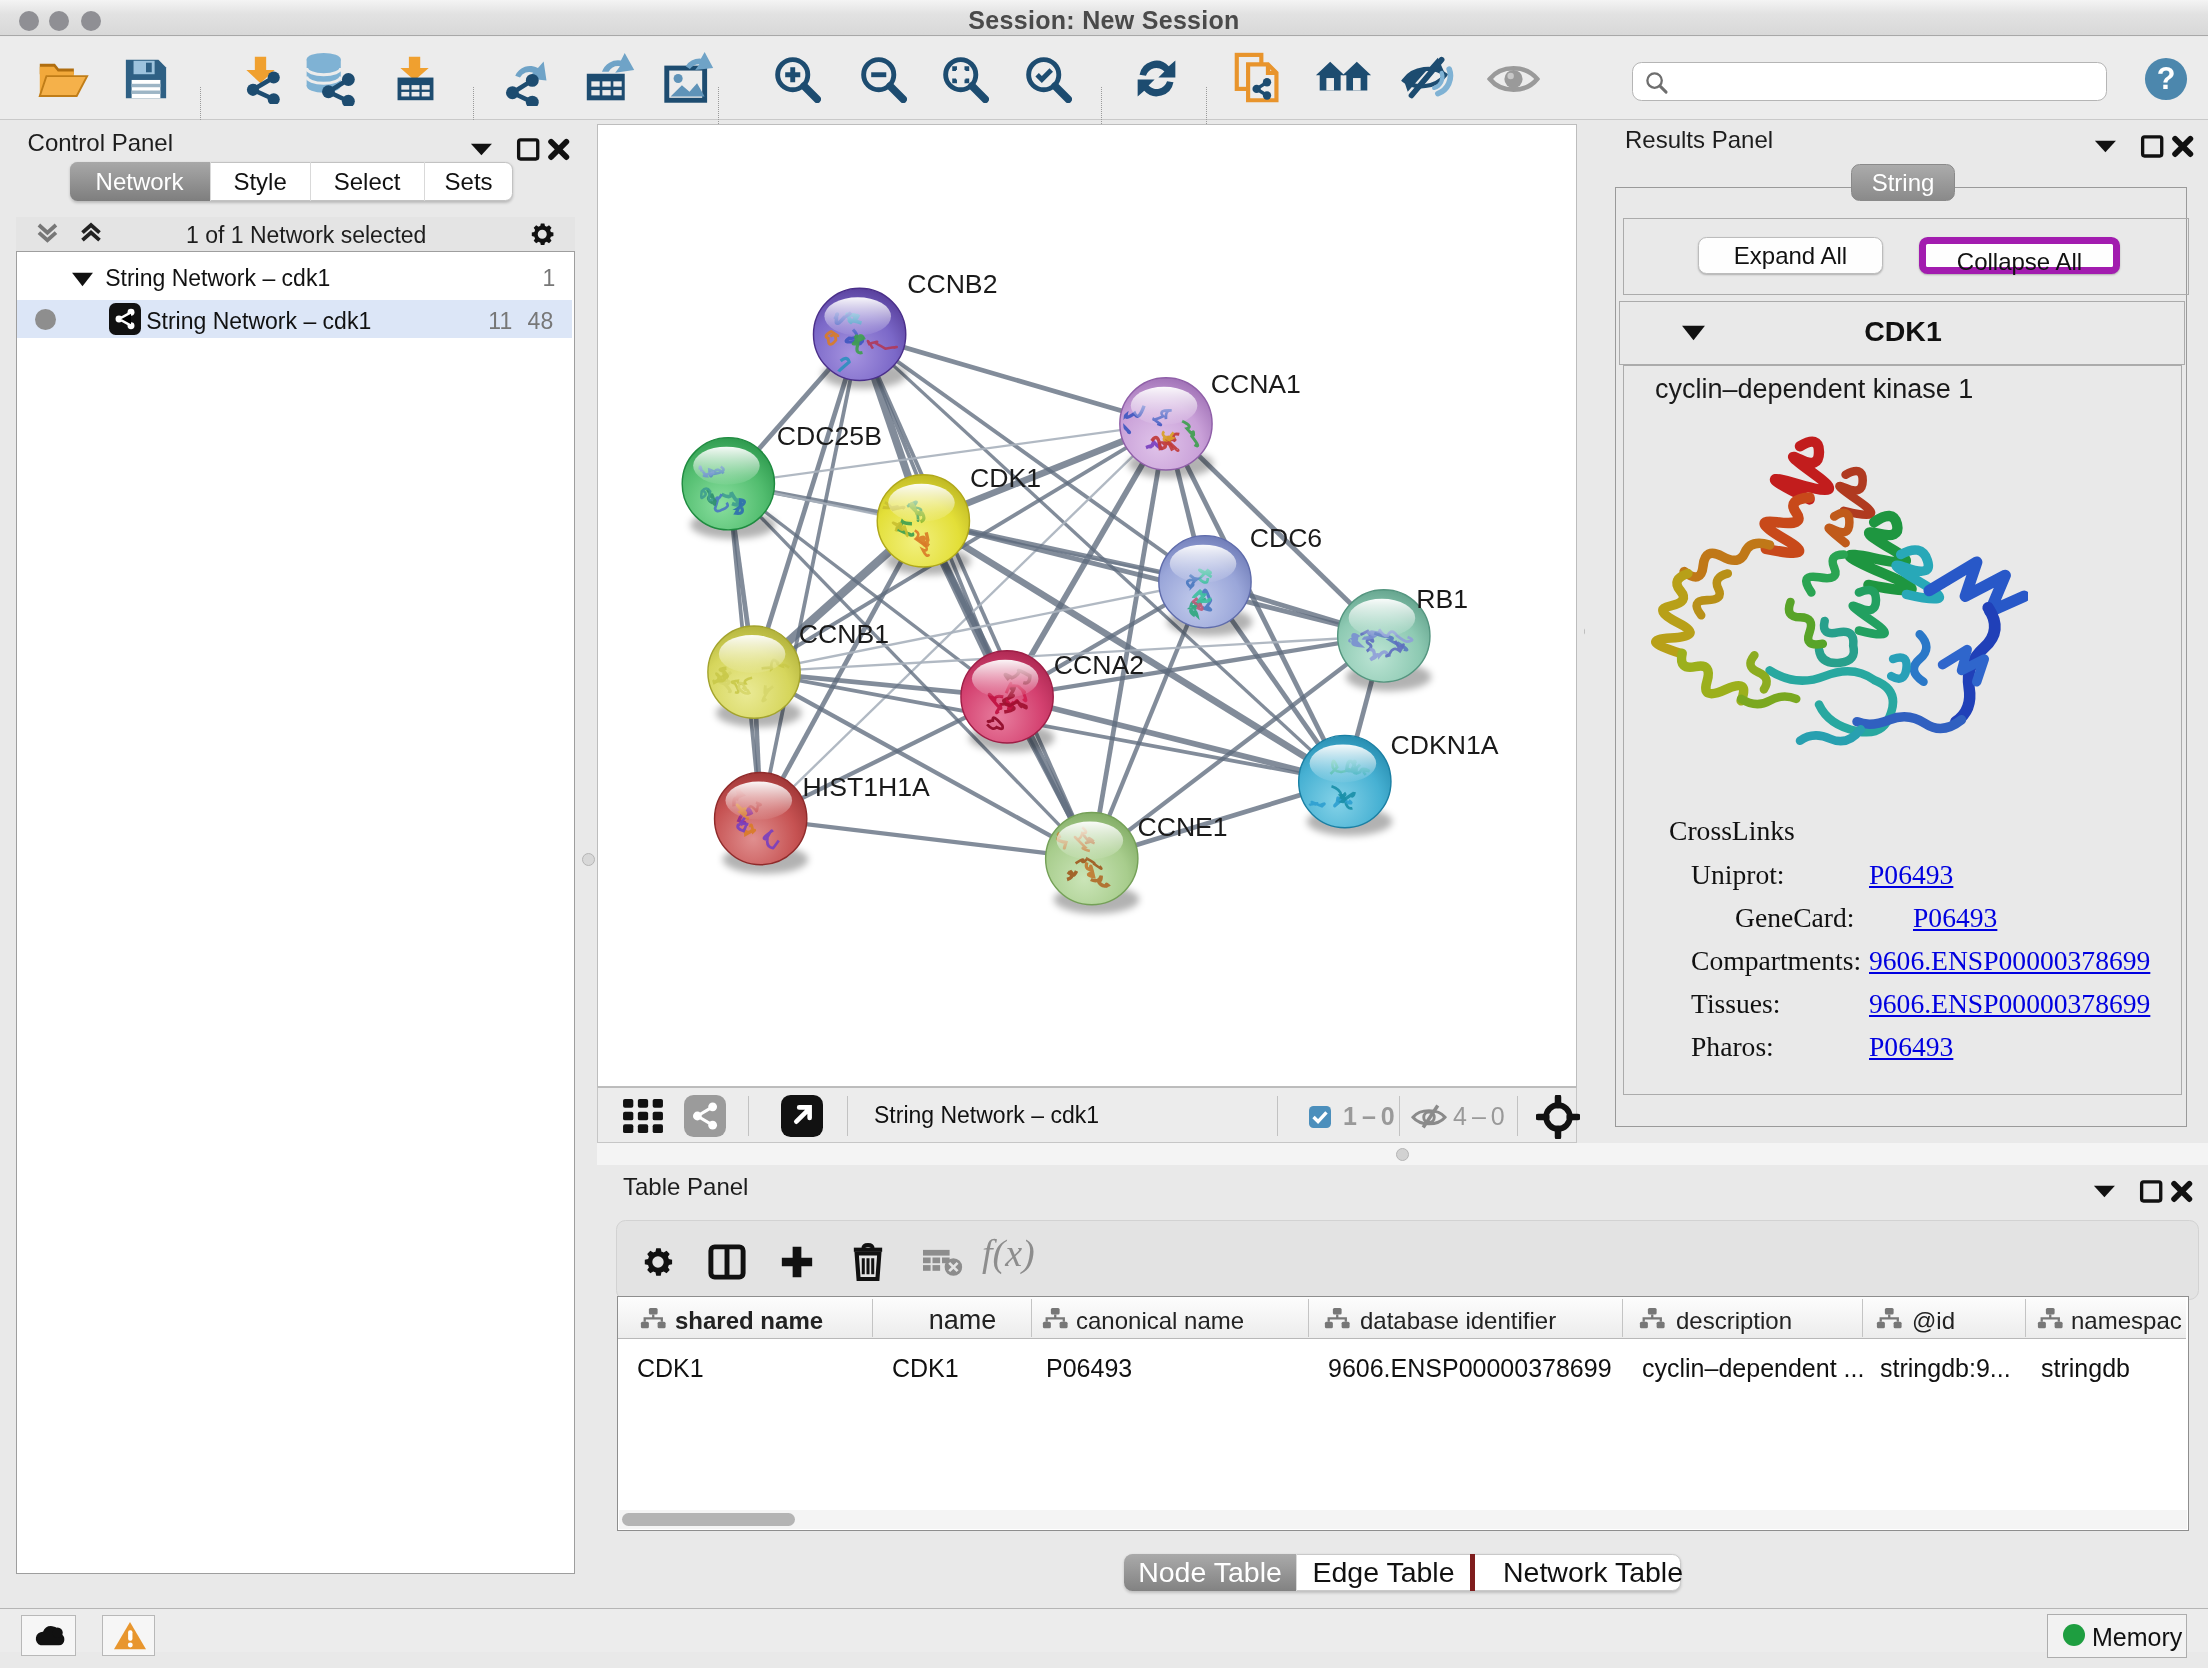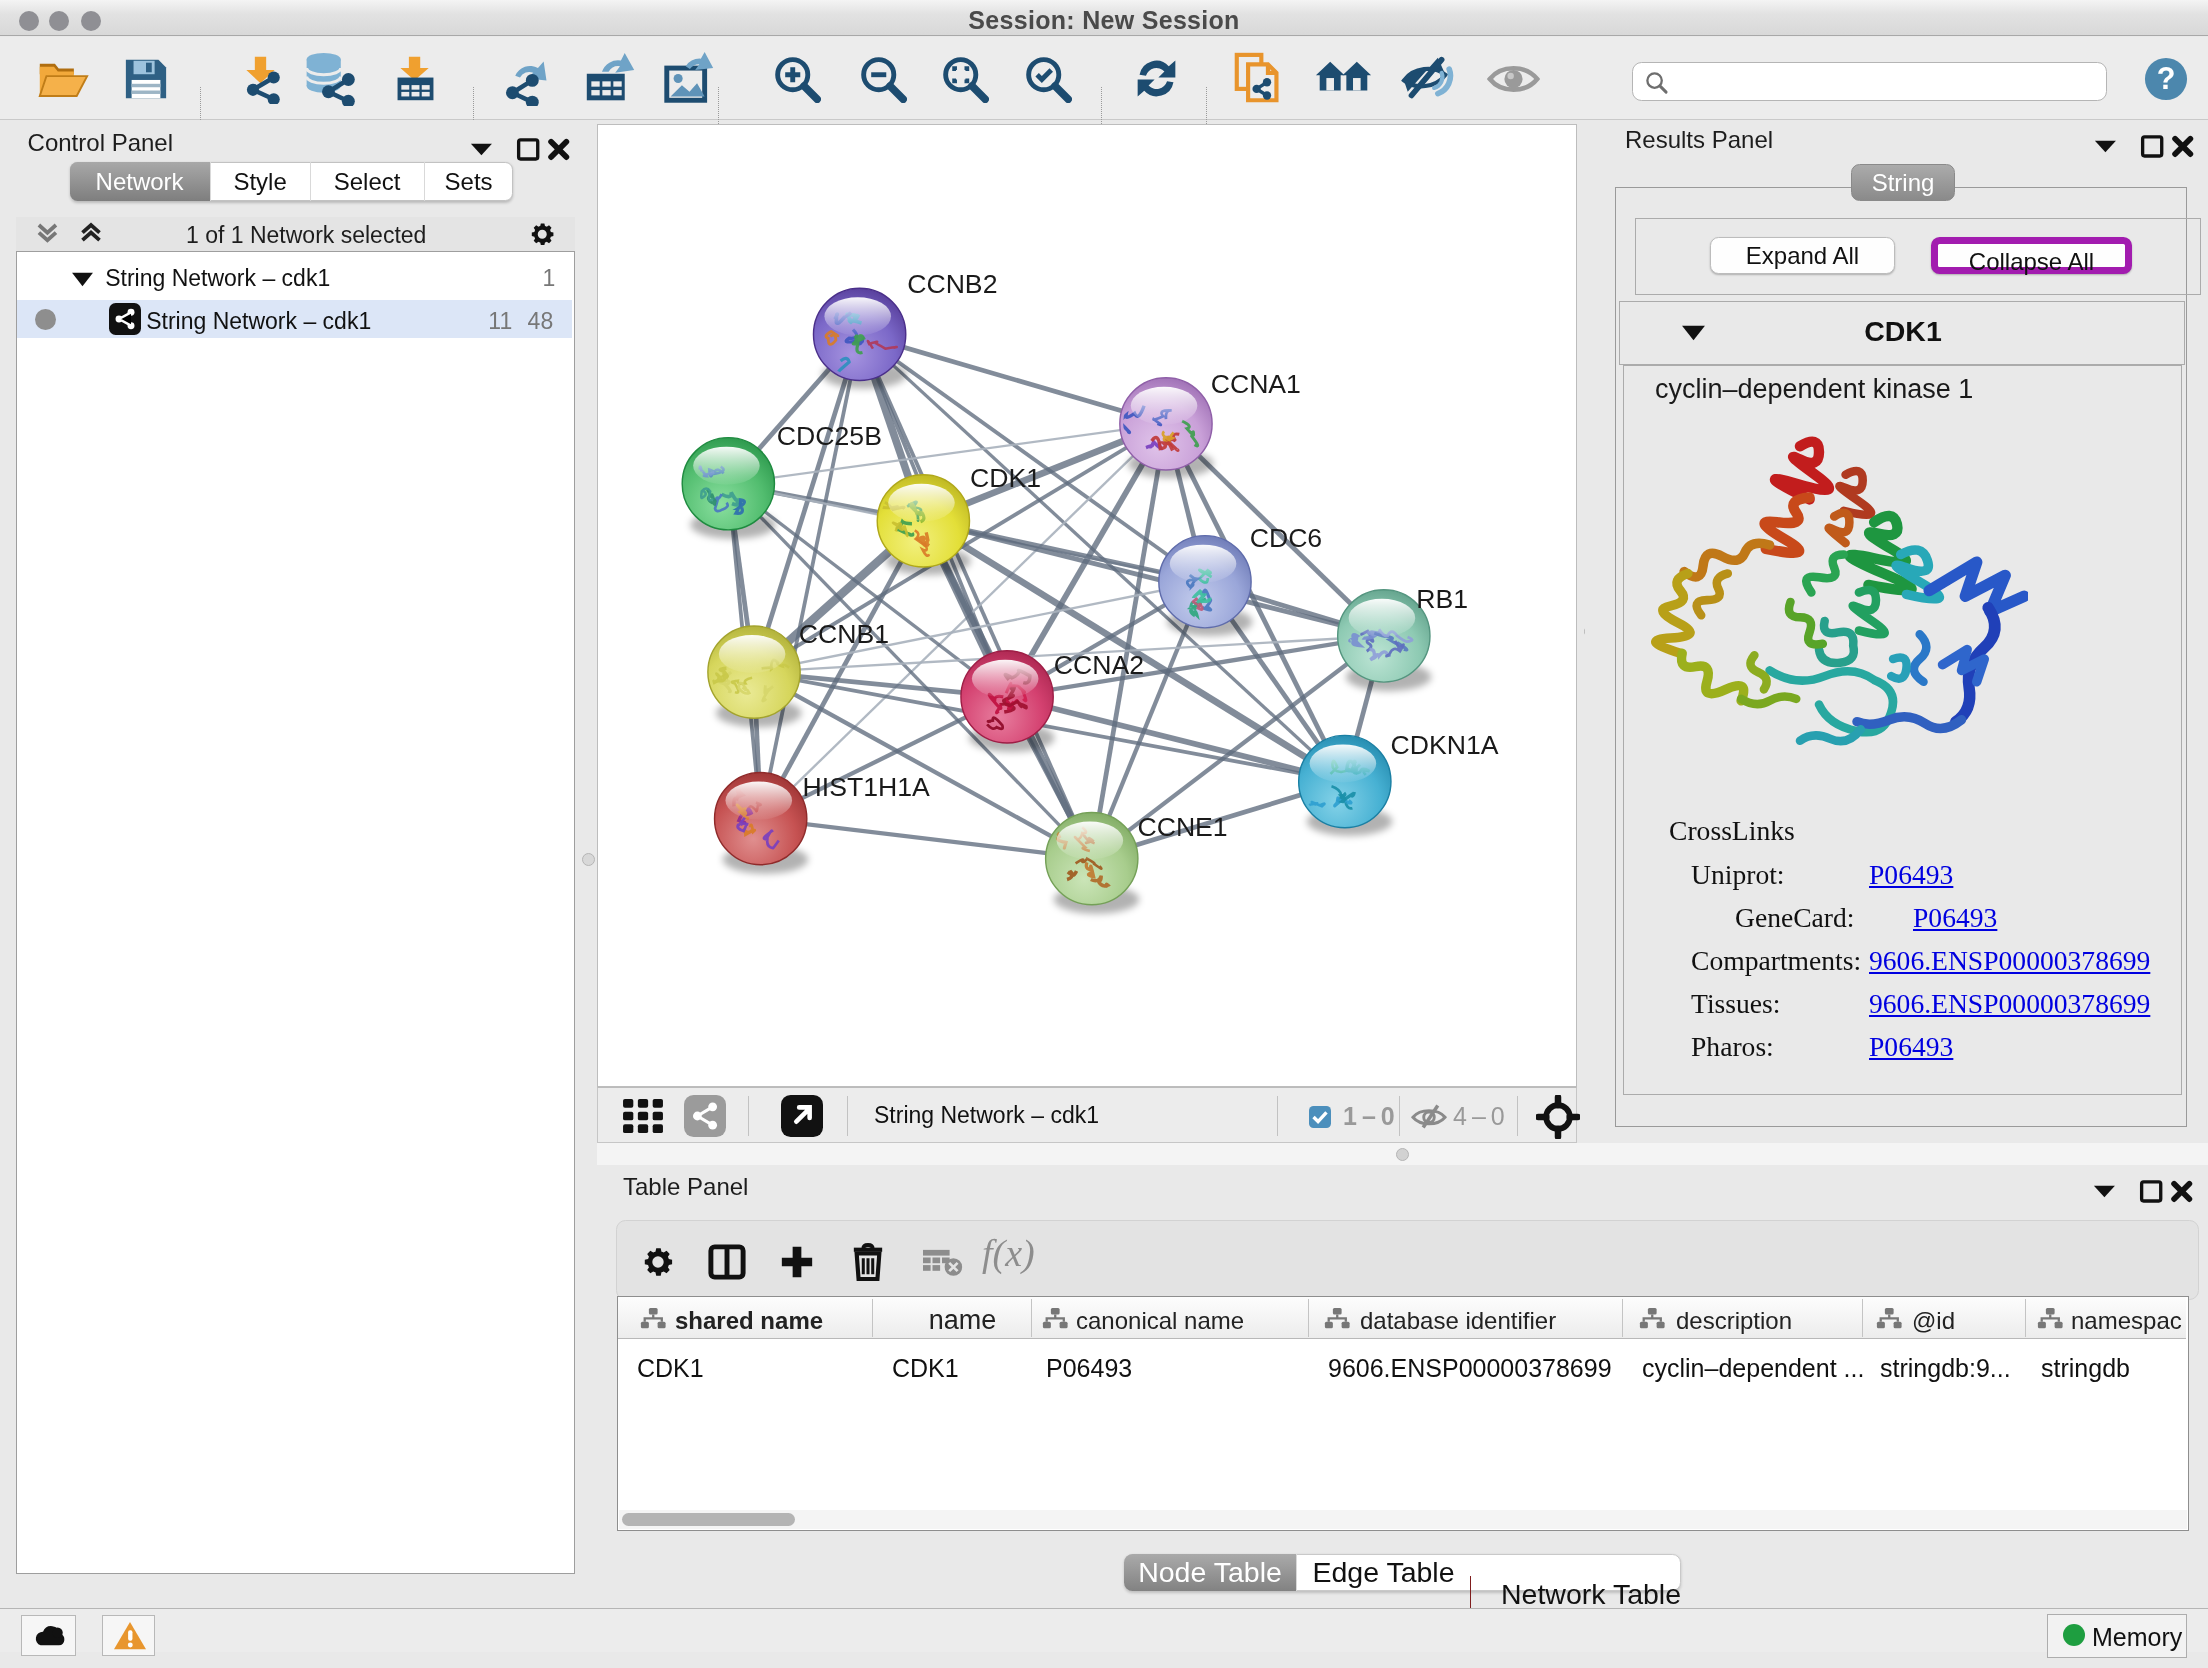--- a/index.html
+++ b/index.html
@@ -616,21 +616,21 @@
   <svg class="abs" style="left:508px;top:12.4px;" width="105" height="25" viewBox="0 0 110 26">
     <path d="M2 8 L24 8 L13 20 Z" fill="#111"></path>
     <rect x="52" y="4" width="20" height="20" fill="none" stroke="#111" stroke-width="3.5" rx="2"></rect>
     <path d="M86 6 L102 22 M102 6 L86 22" stroke="#111" stroke-width="6" stroke-linecap="round"></path>
   </svg>
 
   <div class="abs" style="left:30px;top:66px;width:572px;height:940px;border:1.9px solid #9a9a9a;background:#e9e9e9;"></div>
 
   <div class="abs" style="left:266px;top:43px;width:104px;height:37px;background:linear-gradient(#ababab,#8a8a8a);border:1px solid #8a8a8a;border-radius:8.6px;color:#fff;font-size:24px;text-align:center;line-height:35px;">String</div>
 
-  <div class="abs" style="left:50px;top:97px;width:566px;height:77px;border:1px solid #ababab;">
+  <div class="abs" style="left:38px;top:97px;width:566px;height:77px;border:1px solid #ababab;">
     <div class="abs" style="left:74px;top:18px;width:185px;height:37px;background:#fefefe;border:1px solid #bcbcbc;border-radius:8.6px;box-shadow:0 1px 1.9px rgba(0,0,0,0.25);font-size:24px;color:#111;text-align:center;line-height:35px;">Expand All</div>
     <div class="abs" style="left:295px;top:18px;width:201px;height:37px;background:#fefefe;border:7px solid #a21caf;border-radius:8.6px;box-shadow:0 1px 1.9px rgba(0,0,0,0.25);font-size:24px;color:#111;text-align:center;line-height:35px;">Collapse All</div>
   </div>
 
   <div class="abs" style="left:34px;top:180px;width:566px;height:64px;border:1px solid #ababab;">
     <svg class="abs" style="left:60px;top:20px;" width="27" height="21" viewBox="0 0 28 22">
         <path d="M2 4 L26 4 L14 19 Z" fill="#111"></path>
       </svg>
     <div class="abs" style="left:0;top:13.3px;width:566px;text-align:center;font-size:28.5px;font-weight:bold;color:#111;">CDK1</div>
   </div>
@@ -804,21 +804,21 @@
     <div class="abs" style="left:1262px;top:57px;font-size:25px;color:#111;">stringdb:9...</div>
     <div class="abs" style="left:1423px;top:57px;font-size:25px;color:#111;">stringdb</div>
   </div>
 
   <div class="abs" style="left:22px;top:345px;width:1568px;height:19px;background:#f4f4f4;"></div>
   <div class="abs" style="left:25px;top:348px;width:173px;height:13.3px;background:#b4b4b4;border-radius:7.6px;"></div>
 
   <div class="abs" style="left:527px;top:389px;width:557px;height:37px;background:#fff;border:1px solid #c9c9c9;border-radius:8.6px;box-shadow:0 1.9px 2.9px rgba(0,0,0,0.18);"></div>
   <div class="abs" style="left:527px;top:389px;width:172px;height:37px;background:linear-gradient(#aaaaaa,#828282);border-radius:8.6px 0 0 8.6px;color:#fff;font-size:28.5px;text-align:center;line-height:37px;">Node Table</div>
   <div class="abs" style="left:699px;top:389px;width:174px;height:37px;border-left:1px solid #d9d9d9;color:#111;font-size:28.5px;text-align:center;line-height:37px;">Edge Table</div>
-  <div class="abs" style="left:873px;top:411px;width:241px;height:37px;border-left:1px solid #7f1d1d;color:#111;font-size:28.5px;text-align:center;line-height:37px;">Network Table</div>
+  <div class="abs" style="left:873px;top:389px;width:241px;height:37px;border-left:5px solid #7f1d1d;color:#111;font-size:28.5px;text-align:center;line-height:37px;">Network Table</div>
 </div>
 
 <div class="abs" style="left:0;top:1608px;width:2208px;height:44px;background:#ececec;border-top:1px solid #b5b5b5;">
   <div class="abs" style="left:21px;top:5.7px;width:55px;height:41px;background:#f6f6f6;border:1px solid #b8b8b8;">
     <svg class="abs" style="left:10.5px;top:8.6px;" width="34" height="24" viewBox="0 0 36 25">
         <path fill="#111" d="M28.5 10.2A9.3 9.3 0 0 0 10.6 8 7.4 7.4 0 0 0 8 22.4h19.5a6.2 6.2 0 0 0 1-12.2z"></path>
         <circle cx="26" cy="9" r="5.5" fill="#111"></circle>
       </svg>
   </div>
   <div class="abs" style="left:102px;top:5.7px;width:53px;height:41px;background:#f6f6f6;border:1px solid #b8b8b8;">

